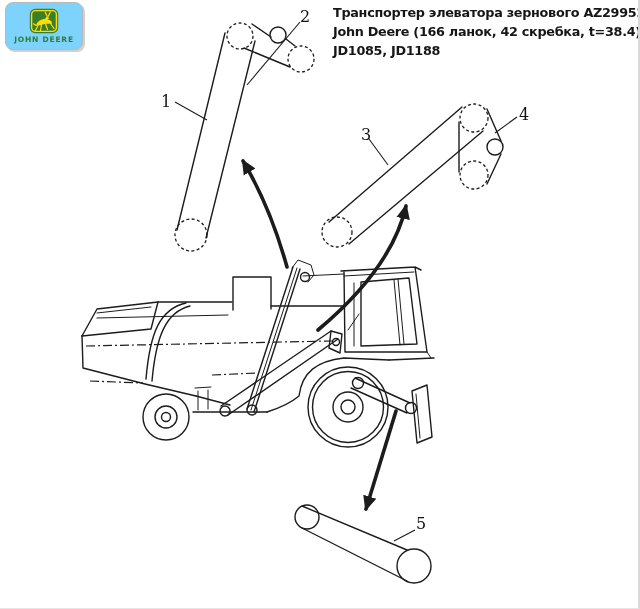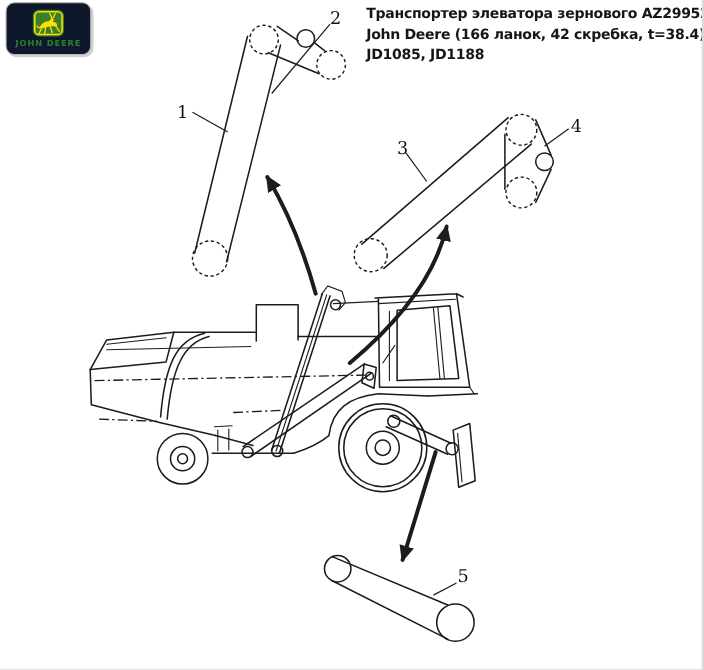--- a/index.html
+++ b/index.html
@@ -2,21 +2,21 @@
 <html><head>
 <meta charset="utf-8">
 <style>
   html,body{margin:0;padding:0;background:#ffffff;}
   .page{
     position:relative;width:640px;height:609px;background:#ffffff;overflow:hidden;
     font-family:"Liberation Sans",sans-serif;
     border-right:2px solid #d9d9d9;border-bottom:1px solid #e6e6e6;box-sizing:border-box;
   }
   .logo{
-    position:absolute;left:5px;top:2px;width:78px;height:48px;background:#0f172a;
+    position:absolute;left:5px;top:2px;width:78px;height:48px;background:#7dd3fc;
     border:1px solid #b9b9b9;border-radius:8px;
     box-shadow:2px 2px 0 rgba(150,150,150,.45);
     display:flex;flex-direction:column;align-items:center;justify-content:center;gap:1px;
     box-sizing:border-box;
   }
   .logo-word{
     font-family:"DejaVu Sans",sans-serif;font-size:7.5px;font-weight:bold;
     color:#2e7d32;letter-spacing:.8px;white-space:nowrap;
   }
   .header{

